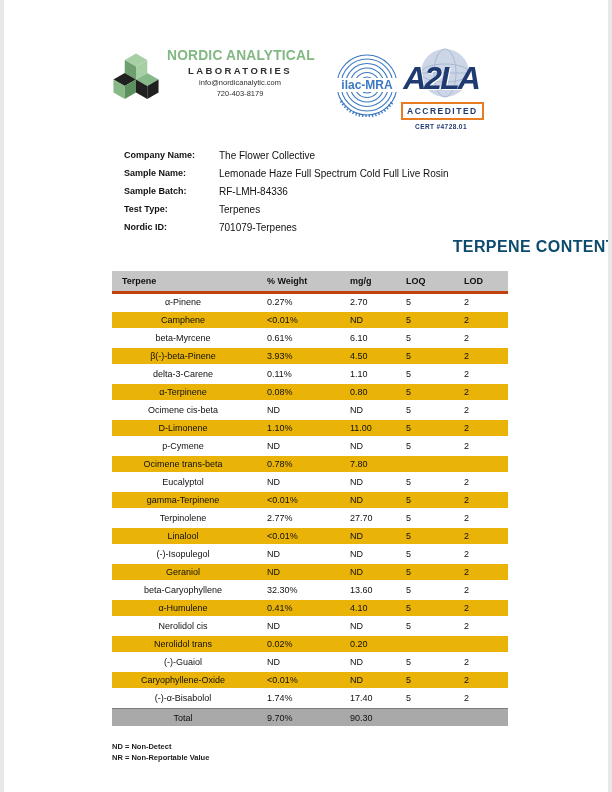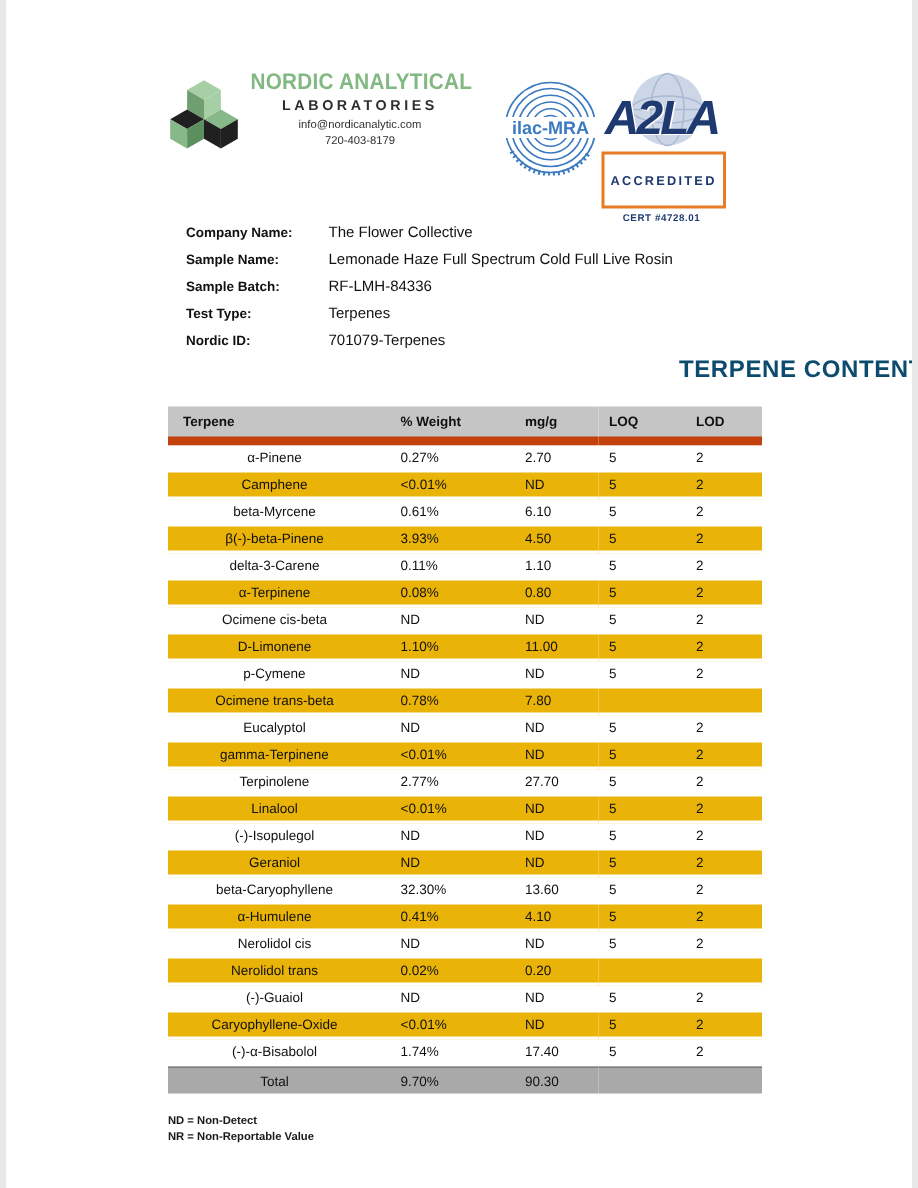--- a/index.html
+++ b/index.html
@@ -25,21 +25,21 @@
   .a2la { position:absolute; left:397px; top:48px; width:80px; text-align:center; }
   .a2la-globe-wrap { position:relative; width:80px; height:52px; }
   .a2la-wordmark {
     position:absolute; left:0; right:0; top:12px;
     color:#1f3a70; font-weight:bold; font-style:italic; font-size:32px; letter-spacing:-2px;
     text-shadow:1px 1px 0 #ffffff;
   }
   .accredited-badge {
     display:inline-block; border:2px solid #e87c24; background:#fff;
     color:#1f3a70; font-weight:bold; font-size:8.5px; letter-spacing:1.5px;
-    padding:12px 4px; margin-top:1px;text-align:right;
+    padding:2px 4px; margin-top:1px;text-align:right;
   }
   .cert-number { color:#1f3a70; font-size:6.5px; font-weight:bold; margin-top:3px; letter-spacing:0.4px; }
 
   
   .info { position:absolute; left:120px; top:146px; }
   .info-row { display:flex; height:18px; align-items:center; }
   .info-label { width:95px; font-weight:bold; font-size:9px; }
   .info-value { font-size:10px; }
 
   
@@ -48,21 +48,21 @@
     font-size:16px; font-weight:bold; letter-spacing:0.4px; color:#0c4a6e;
   }
 
   
   .tbl-wrap { position:absolute; left:108px; top:271px; width:396px; }
   table { border-collapse:separate; border-spacing:0; width:396px; table-layout:fixed; }
   col.c1 { width:142px; } col.c2 { width:88px; } col.c3 { width:57px; }
   col.c4 { width:57px; } col.c5 { width:52px; }
   th, td { font-size:9px; padding:0; margin:0; overflow:hidden; white-space:nowrap; }
   thead th {
-    background:#c5c5c5; height:20px; border-bottom:6px solid #c2410c;
+    background:#c5c5c5; height:20px; border-bottom:3px solid #c2410c;
     font-weight:bold; text-align:left; color:#101010;
   }
   thead th:first-child { padding-left:10px; }
   tbody td { height:16px; border-bottom:2px solid #fff; background:#fff; color:#101010; }
   tbody tr.gray td { background:#eab308; }
   td:nth-child(1) { text-align:center; }
   th:nth-child(2), td:nth-child(2) { padding-left:13px; }
   th:nth-child(3), td:nth-child(3) { padding-left:8px; }
   th:nth-child(4), td:nth-child(4) { padding-left:7px; }
   th:nth-child(5), td:nth-child(5) { padding-left:8px; }

